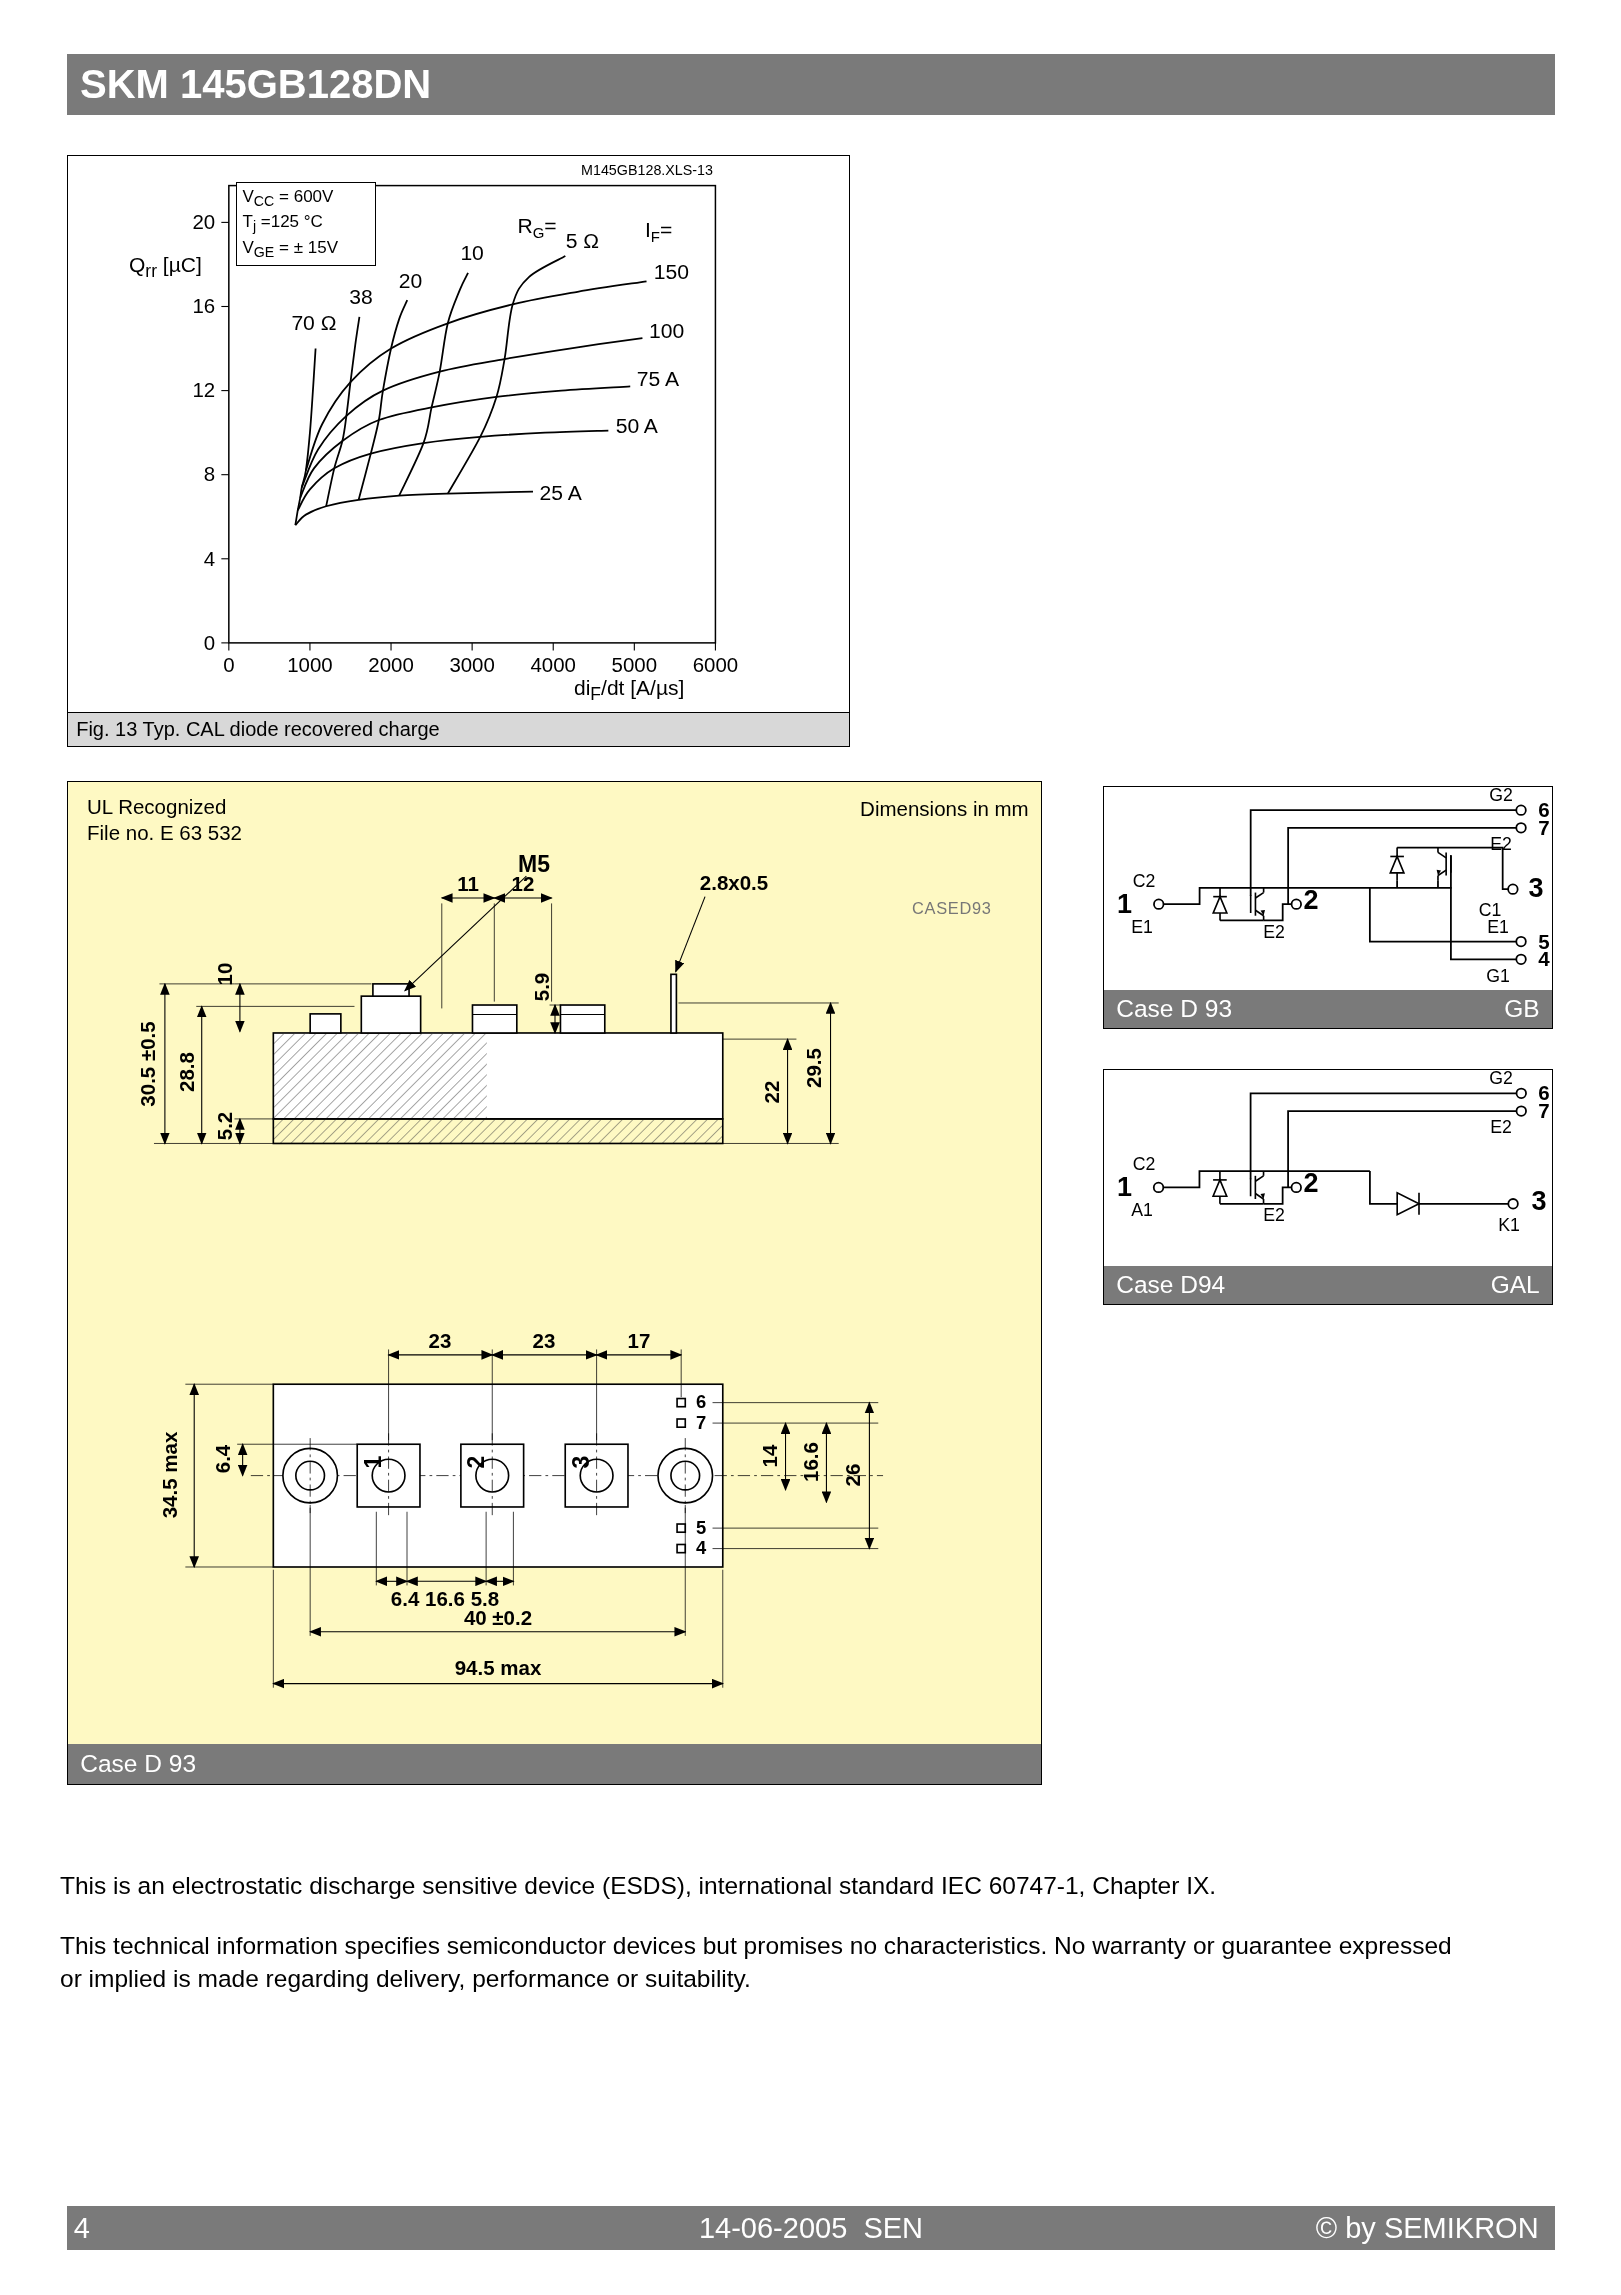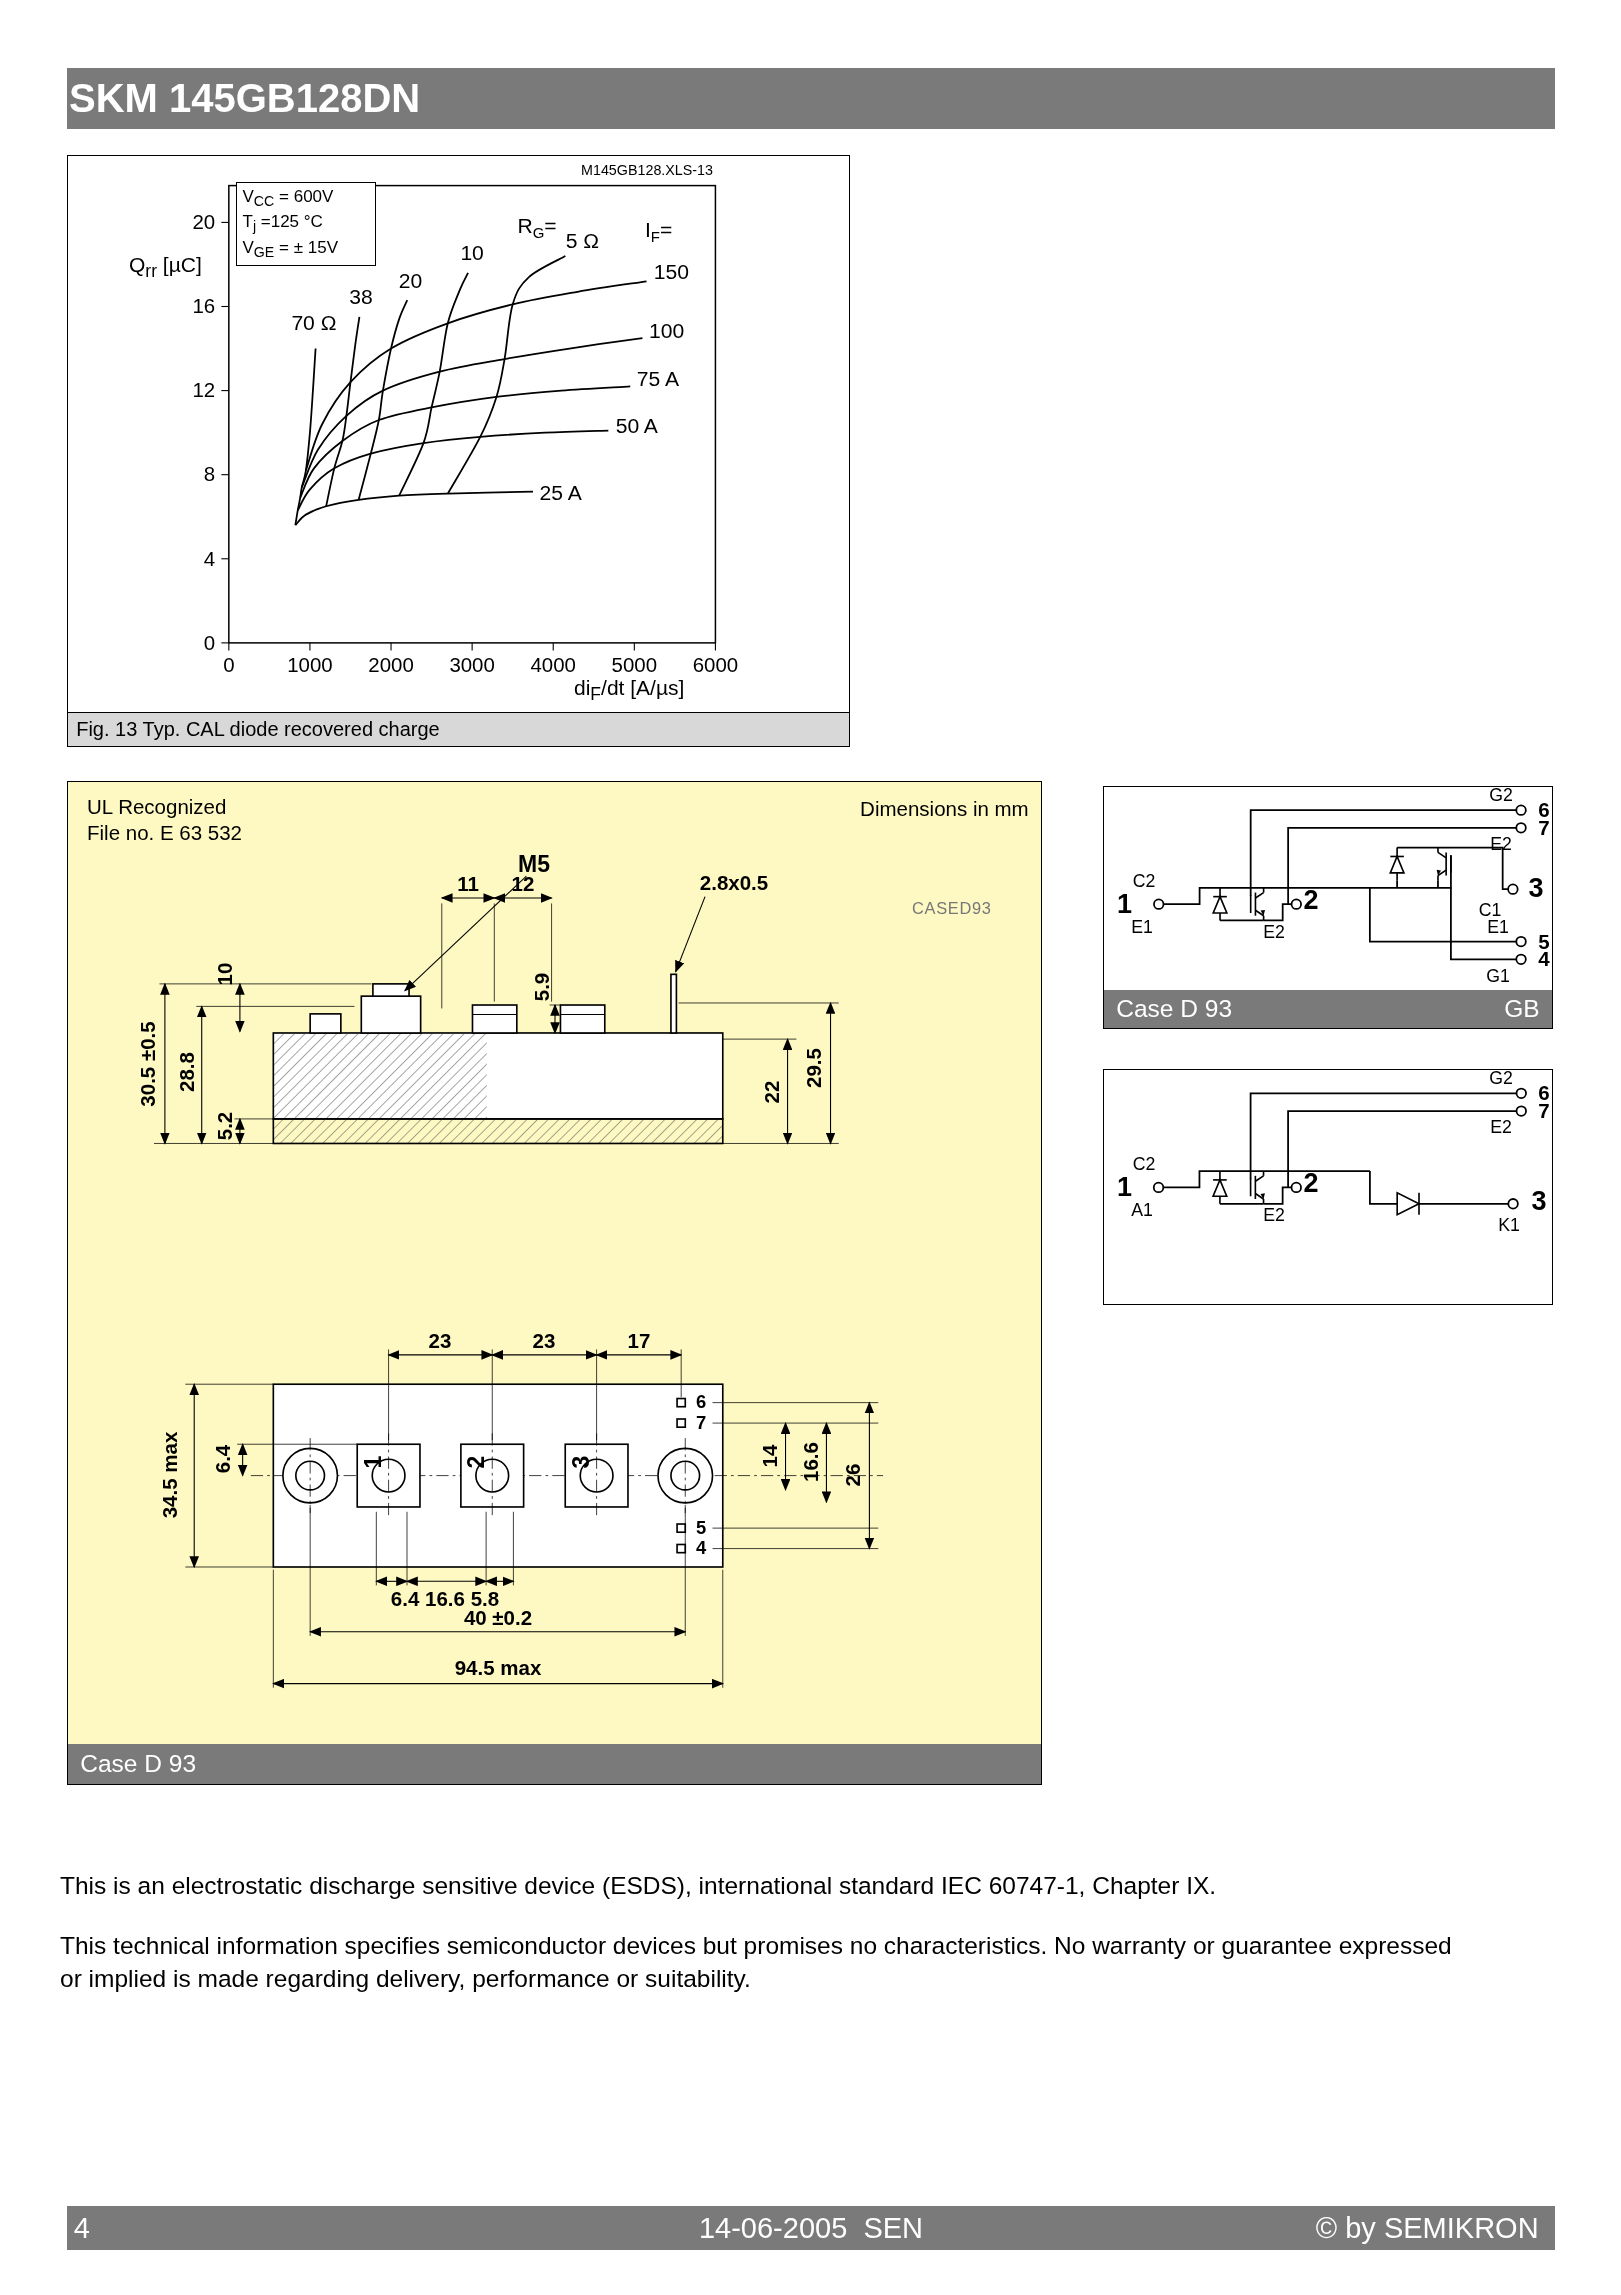--- a/index.html
+++ b/index.html
@@ -1,21 +1,21 @@
 <!DOCTYPE html>
 <html style="font-size:11px"><head>
 <meta charset="utf-8">
 <style>
   *{margin:0;padding:0;box-sizing:border-box}
   html,body{background:#ffffff}
   .page{position:relative;width:1622px;height:2295px;background:#fff;color:#000;
         font-family:"Liberation Sans",sans-serif;overflow:hidden}
   .graybar{background:#7a7a7a;color:#fff}
-  .title-bar{position:absolute;left:67px;top:68px;width:1488px;height:61px;
-             font-size:40px;font-weight:bold;line-height:61px;padding-left:2px}
+  .title-bar{position:absolute;left:67px;top:54px;width:1488px;height:61px;
+             font-size:40px;font-weight:bold;line-height:61px;padding-left:13px}
 
   
   .chart-box{position:absolute;left:67px;top:155px;width:783px;height:592px;
              border:1.4px solid #000;background:#fff}
   .chart-box svg{position:absolute;left:0;top:0}
   .chart-ref{position:absolute;top:5.5px;right:136px;font-size:14.3px}
   .axis-y{position:absolute;left:61px;top:97px;font-size:21px;white-space:pre}
   .axis-x{position:absolute;left:506px;top:520px;font-size:21px;white-space:pre}
   .cond-box{position:absolute;left:168px;top:26px;width:140px;border:1.4px solid #000;
             background:#fff;font-size:17px;line-height:1.32;padding:3.4px 5.5px}
@@ -391,20 +391,24 @@
     <span class="cl net" style="left:40px;top:94px">C2</span>
     <span class="cl net" style="left:38px;top:140px">A1</span>
     <span class="cl num" style="left:207px;top:113px">2</span>
     <span class="cl net" style="left:170px;top:145px">E2</span>
     <span class="cl net" style="left:397px;top:8.2px">G2</span>
     <span class="cl snum" style="left:440px;top:23px">6</span>
     <span class="cl snum" style="left:440px;top:41px">7</span>
     <span class="cl net" style="left:397px;top:57px">E2</span>
     <span class="cl num" style="left:435px;top:131px">3</span>
     <span class="cl net" style="left:405px;top:155px">K1</span>
+    <div class="circ-bar">
+      <span>Case D94</span>
+      <span>GAL</span>
+    </div>
   </div>
 
   <p class="body-text esd">This is an electrostatic discharge sensitive device (ESDS), international standard IEC 60747-1, Chapter IX.</p>
   <p class="body-text disclaimer">This technical information specifies semiconductor devices but promises no characteristics. No warranty or guarantee expressed or implied is made regarding delivery, performance or suitability.</p>
 
   <div class="footer-bar">
     <span class="f-left">4</span>
     <span class="f-center">14-06-2005  SEN</span>
     <span class="f-right">© by SEMIKRON</span>
   </div>

